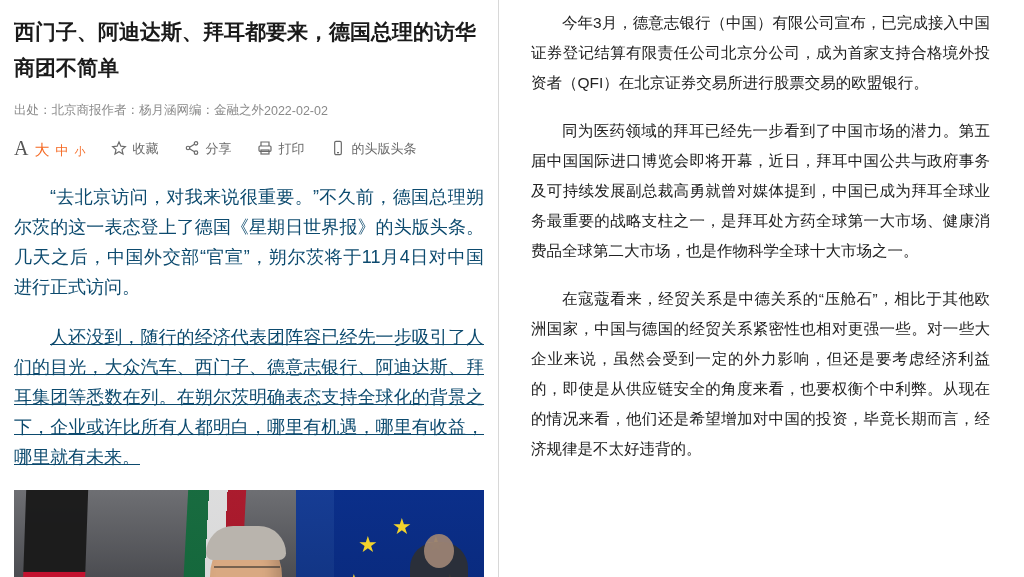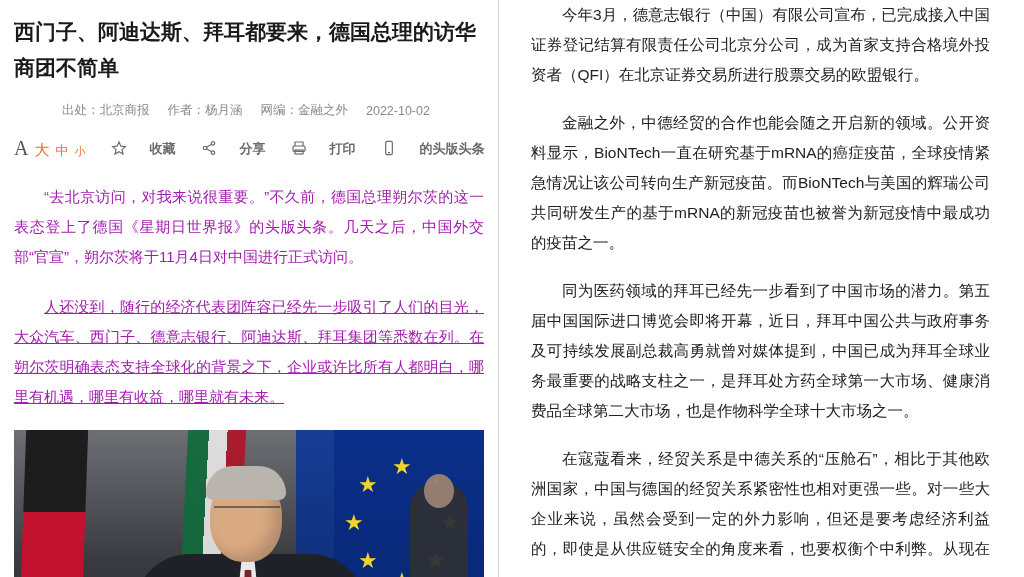--- a/index.html
+++ b/index.html
@@ -33,63 +33,60 @@
     font-weight: bold;
     color: #1a1a1a;
     letter-spacing: 0px;
     margin: 4px 0 0 0;
   }
   .meta {
     margin-top: 16px;
     font-size: 12.5px;
     color: #8a8a8a;
     display: flex;
-    gap: 18px;
     align-items: center;
-    margin-left: 48px;
   }
   .meta span { white-space: nowrap; }
   .toolbar {
     margin-top: 18px;
     display: flex;
     align-items: center;
     gap: 26px;
     color: #6b6b6b;
     font-size: 13px;
   }
   .tool {
     display: flex;
     align-items: flex-end;
-    gap: 22px;
+    gap: 5px;
     cursor: pointer;
     white-space: nowrap;
-    font-weight: bold;
   }
   .tool .ic {
     display: inline-block;
     line-height: 1;
   }
   .fontsize-group {
     display: flex;
     align-items: baseline;
     gap: 6px;
   }
   .fontsize-group .bigA {
     font-size: 20px;
     color: #555;
     font-family: "Liberation Serif", serif;
   }
   .fs-item { color: #f56a24; cursor: pointer; }
   .fs-item.s1 { font-size: 15px; }
   .fs-item.s2 { font-size: 13px; }
   .fs-item.s3 { font-size: 11px; }
   .body-p {
-    font-size: 15px;
+    font-size: 18px;
     line-height: 30px;
-    color: #a21caf;
+    color: #0c4a6e;
     text-align: justify;
     margin: 0;
     text-indent: 2em;
   }
   .p-first { margin-top: 22px; }
   .p-gap { margin-top: 20px; text-decoration: underline; }
   .photo {
     margin-top: 18px;
     width: 470px;
     height: 240px;
@@ -192,21 +189,21 @@
   
   .divider {
     width: 1px;
     height: 577px;
     background: #d8d8d8;
   }
   
   .col-right {
     flex: 1;
     height: 568px;
-    padding: 0 34px 0 32px;
+    padding: 8px 34px 0 32px;
     overflow: hidden;
   }
   .r-p {
     font-size: 15.5px;
     line-height: 30px;
     color: #222;
     text-align: justify;
     margin: 0 0 18px 0;
     text-indent: 2em;
   }
@@ -217,21 +214,21 @@
 <div class="page">
 
   <div class="col-left">
 
     <h1 class="headline">西门子、阿迪达斯、拜耳都要来，德国总理的访华商团不简单</h1>
 
     <div class="meta">
       <span>出处：北京商报</span>
       <span>作者：杨月涵</span>
       <span>网编：金融之外</span>
-      <span>2022-10-02</span>
+      <span>2022-02-02</span>
     </div>
 
     <div class="toolbar">
 
       <div class="fontsize-group">
         <span class="bigA">A</span>
         <span class="fs-item s1">大</span>
         <span class="fs-item s2">中</span>
         <span class="fs-item s3">小</span>
       </div>
@@ -310,19 +307,18 @@
       <div class="person-glasses"></div>
 
     </div>
 
   </div>
 
   <div class="divider"></div>
 
   <div class="col-right">
     <p class="r-p">今年3月，德意志银行（中国）有限公司宣布，已完成接入中国证券登记结算有限责任公司北京分公司，成为首家支持合格境外投资者（QFI）在北京证券交易所进行股票交易的欧盟银行。</p>
-    <p class="r-p">金融之外，中德经贸的合作也能会随之开启新的领域。公开资料显示，BioNTech一直在研究基于mRNA的癌症疫苗，全球疫情紧急情况让该公司转向生产新冠疫苗。而BioNTech与美国的辉瑞公司共同研发生产的基于mRNA的新冠疫苗也被誉为新冠疫情中最成功的疫苗之一。</p>
     <p class="r-p">同为医药领域的拜耳已经先一步看到了中国市场的潜力。第五届中国国际进口博览会即将开幕，近日，拜耳中国公共与政府事务及可持续发展副总裁高勇就曾对媒体提到，中国已成为拜耳全球业务最重要的战略支柱之一，是拜耳处方药全球第一大市场、健康消费品全球第二大市场，也是作物科学全球十大市场之一。</p>
     <p class="r-p">在寇蔻看来，经贸关系是中德关系的“压舱石”，相比于其他欧洲国家，中国与德国的经贸关系紧密性也相对更强一些。对一些大企业来说，虽然会受到一定的外力影响，但还是要考虑经济利益的，即使是从供应链安全的角度来看，也要权衡个中利弊。从现在的情况来看，他们还是希望增加对中国的投资，毕竟长期而言，经济规律是不太好违背的。</p>
 
   </div>
 
 </div>
 
 </body></html>

